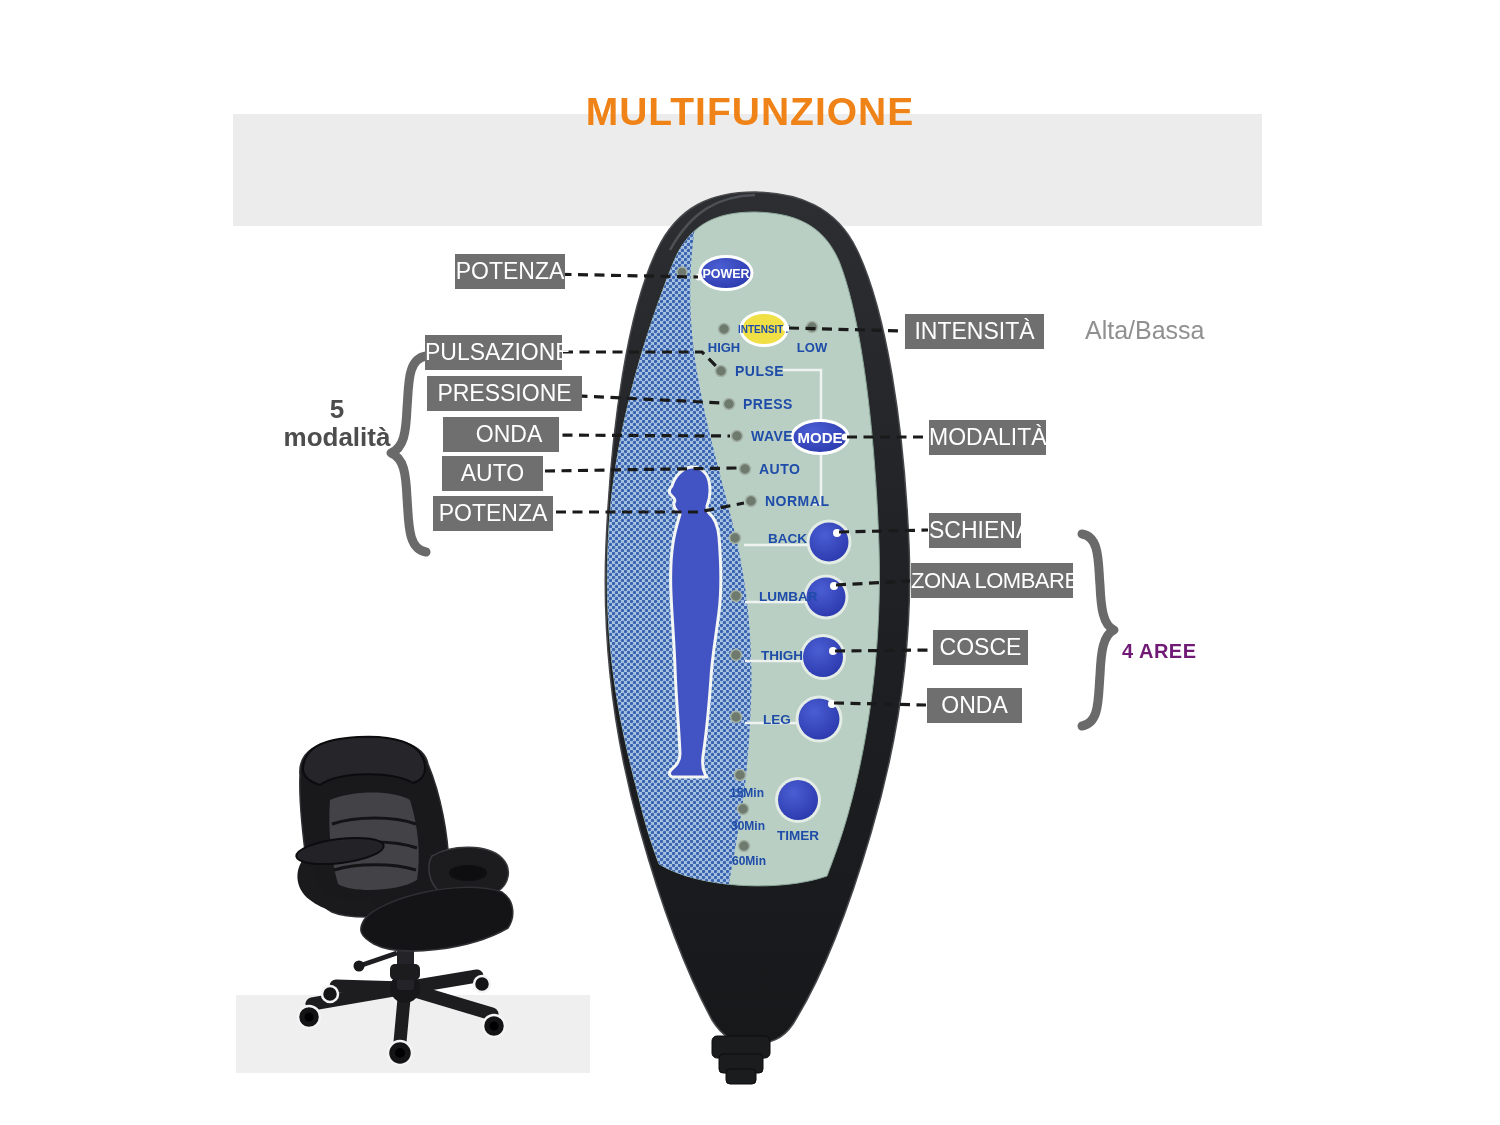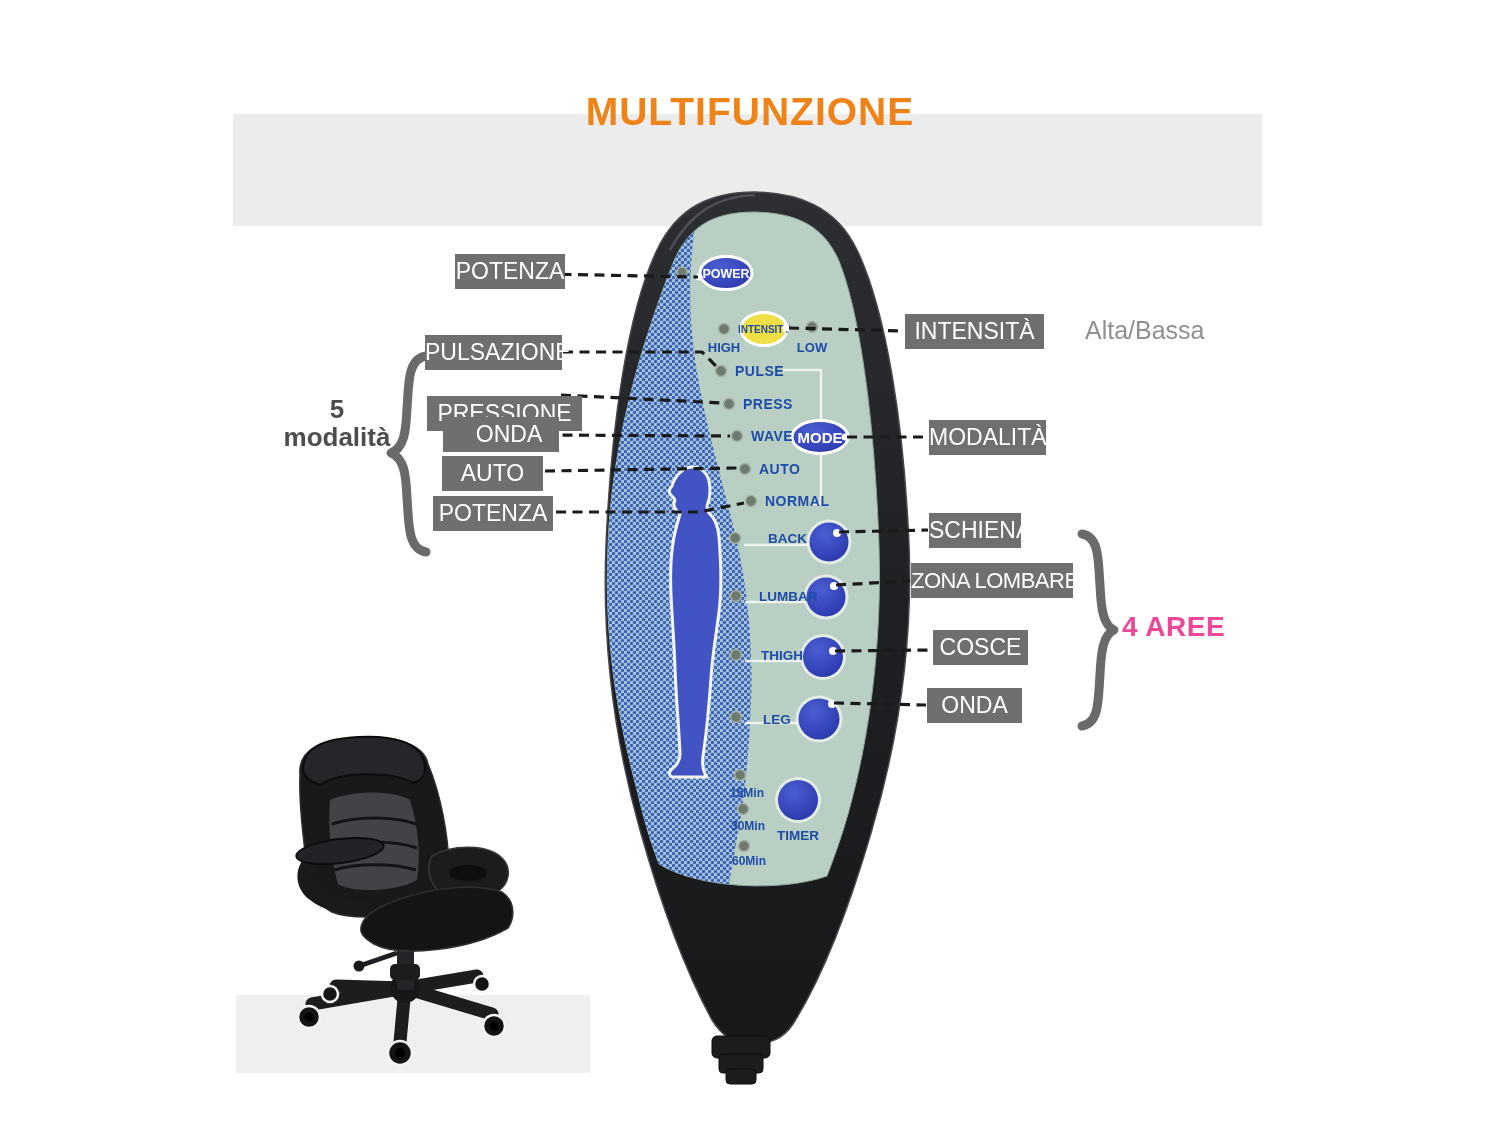--- a/index.html
+++ b/index.html
@@ -7,35 +7,35 @@
           font-family:"Liberation Sans",sans-serif;}
   .band{position:absolute;background:#ececec;}
   .band.top{left:233px;top:114px;width:1029px;height:112px;}
   .band.bottom{left:236px;top:995px;width:354px;height:78px;background:#efefef;}
   .title{position:absolute;left:0;top:90px;width:1500px;text-align:center;
          font-size:39px;font-weight:bold;letter-spacing:1px;color:#ef8318;}
   .callout{position:absolute;background:#6f6f6f;color:#ffffff;text-align:center;
            font-size:23px;line-height:35px;height:35px;white-space:nowrap;}
   .co-potenza{left:455px;top:254px;width:110px;}
   .co-pulsazione{left:425px;top:335px;width:137px;}
-  .co-pressione{left:427px;top:376px;width:155px;margin-top:20px;}
+  .co-pressione{left:427px;top:376px;width:155px;}
   .co-onda{left:443px;top:417px;width:100px;padding-left:16px;}
   .co-auto{left:442px;top:456px;width:101px;}
   .co-normale{left:433px;top:496px;width:120px;}
   .co-intensita{left:905px;top:314px;width:139px;}
   .co-modalita{left:929px;top:420px;width:117px;}
   .co-schiena{left:929px;top:513px;width:92px;}
   .co-zona{left:911px;top:563px;width:162px;font-size:22px;letter-spacing:-0.5px;}
   .co-cosce{left:933px;top:630px;width:95px;}
   .co-gambe{left:927px;top:688px;width:95px;}
   .note{position:absolute;left:1085px;top:316px;font-size:25px;color:#909090;}
   .group-left{position:absolute;left:283px;top:396px;width:108px;text-align:center;
               font-size:26px;font-weight:bold;color:#4d4d4d;line-height:1.06;}
-  .group-right{position:absolute;left:1122px;top:611px;font-size:28px;font-weight:bold;
-               color:#ec4899;letter-spacing:0.5px;}
+  .group-right{position:absolute;left:1122px;top:640px;font-size:20px;font-weight:bold;
+               color:#701a75;letter-spacing:0.5px;}
   svg{position:absolute;}
   #remote-svg{left:550px;top:180px;}
   #chair-svg{left:268px;top:715px;}
   #overlay-svg{left:0;top:0;pointer-events:none;}
   .panel-text{font-family:"Liberation Sans",sans-serif;font-weight:bold;fill:#1e4ca8;}
   .btn-text{font-family:"Liberation Sans",sans-serif;font-weight:bold;fill:#ffffff;}
 </style>
 </head>
 <body>
 

